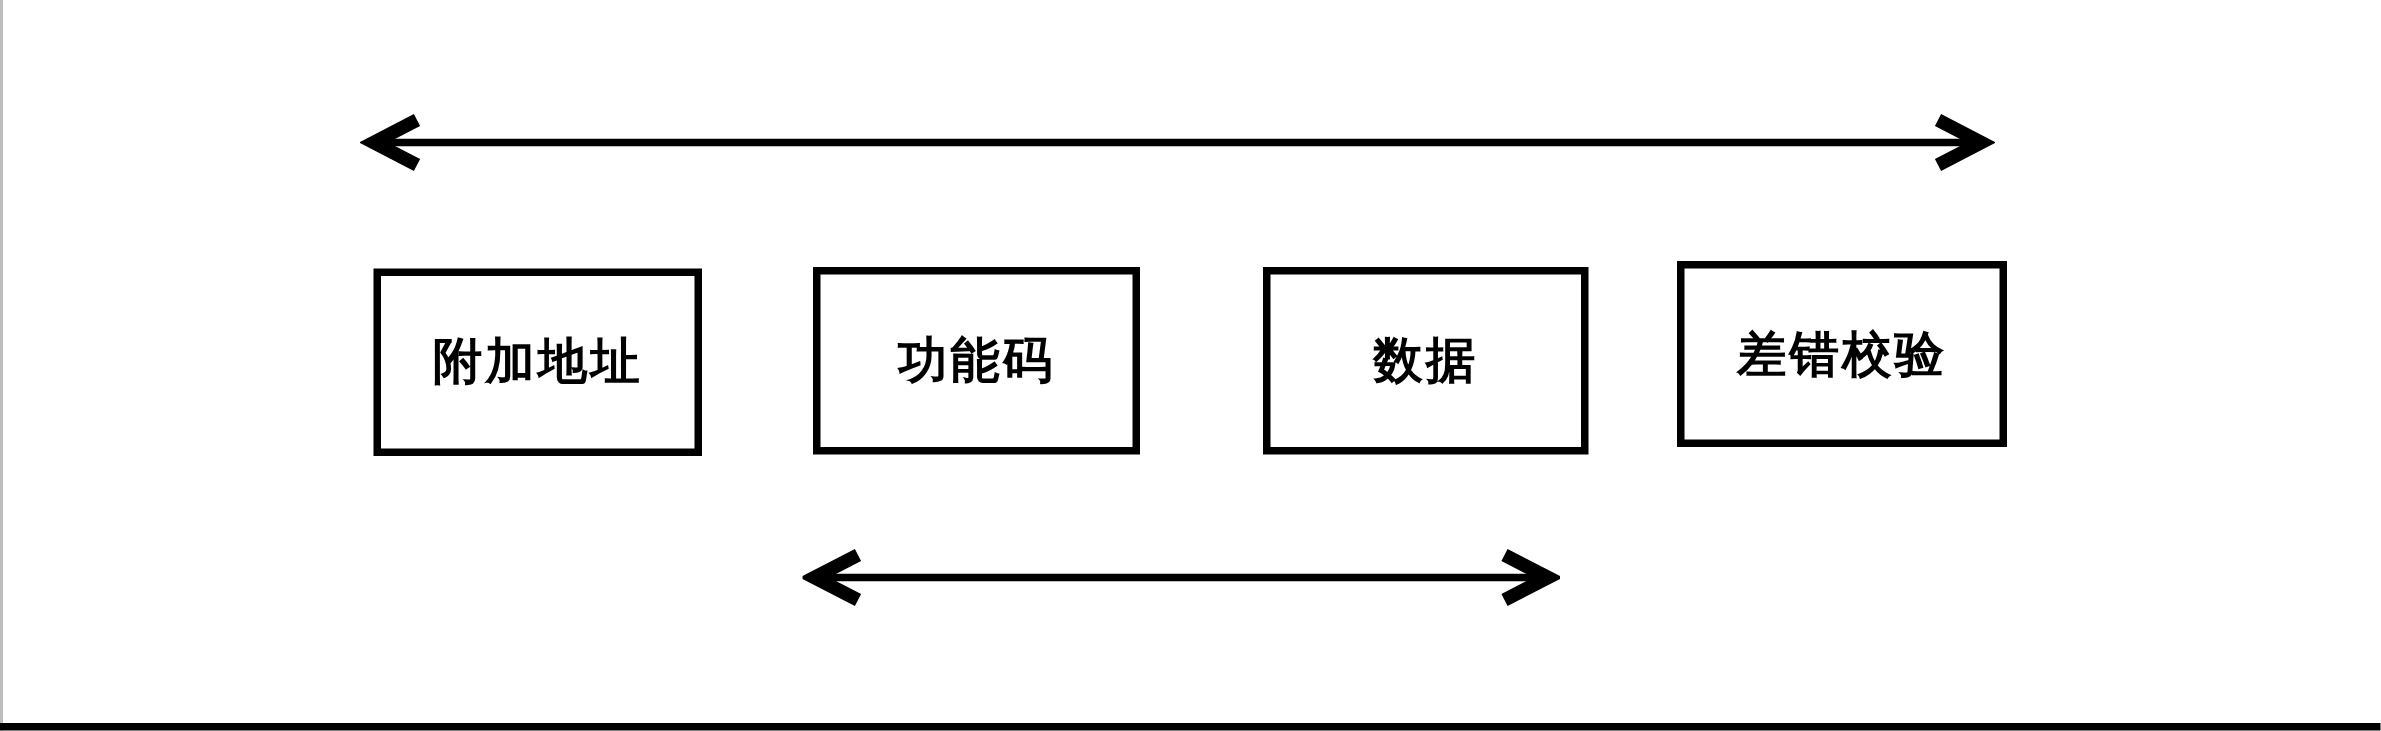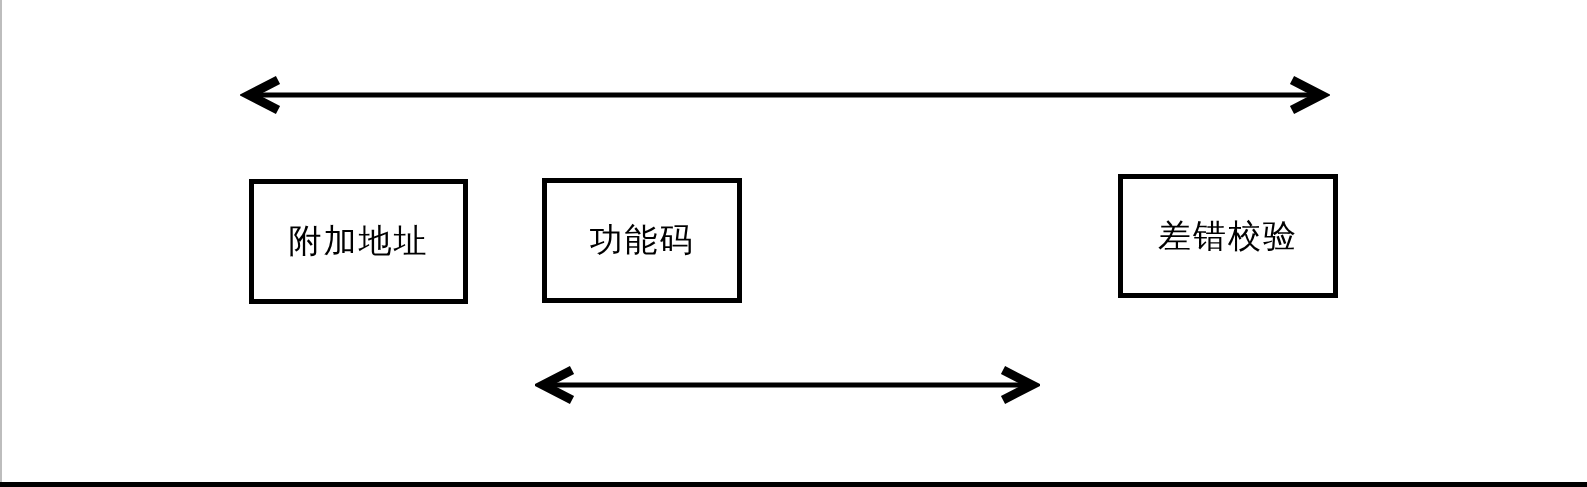--- a/index.html
+++ b/index.html
@@ -49,27 +49,27 @@
   .adu-arrow { left: 240px; top: 76px; }
   .pdu-arrow { left: 535px; top: 366px; }
   .field-box {
     position: absolute;
     box-sizing: border-box;
     border: 5px solid #000000;
     background: #ffffff;
     display: flex;
     align-items: center;
     justify-content: center;
-    font-weight: normal;
+    font-weight: bold;
     font-size: 33px;
     color: #000000;
     letter-spacing: 2px;
   }
   .box-0 { left: 249px; top: 179px; width: 219px; height: 125px; }
-  .box-1 { left: 542px; top: 178px; width: 200px; height: 125px; }
+  .box-1 { left: 542px; top: 178px; width: 218px; height: 125px; }
   .box-2 { left: 842px; top: 178px; width: 217px; height: 125px; }
   .box-3 { left: 1118px; top: 174px; width: 220px; height: 124px; }
 </style>
 </head>
 <body>
 
 <div class="canvas">
 
   <div class="edge-left"></div>
 
@@ -79,20 +79,23 @@
     <polyline points="38,4 9,19 38,34" fill="none" stroke="#000000" stroke-width="9"></polyline>
     <polyline points="1052,4 1081,19 1052,34" fill="none" stroke="#000000" stroke-width="9"></polyline>
   </svg>
 
   <div class="field-box box-0">
     <span>附加地址</span>
   </div>
   <div class="field-box box-1">
     <span>功能码</span>
   </div>
+  <div class="field-box box-2">
+    <span>数据</span>
+  </div>
   <div class="field-box box-3">
     <span>差错校验</span>
   </div>
 
   <svg class="arrow-svg pdu-arrow" width="505" height="40" viewBox="0 0 505 40">
     <line x1="15" y1="19" x2="490" y2="19" stroke="#000000" stroke-width="5"></line>
     <polyline points="37,4 8,19 37,34" fill="none" stroke="#000000" stroke-width="9"></polyline>
     <polyline points="468,4 497,19 468,34" fill="none" stroke="#000000" stroke-width="9"></polyline>
   </svg>
 

